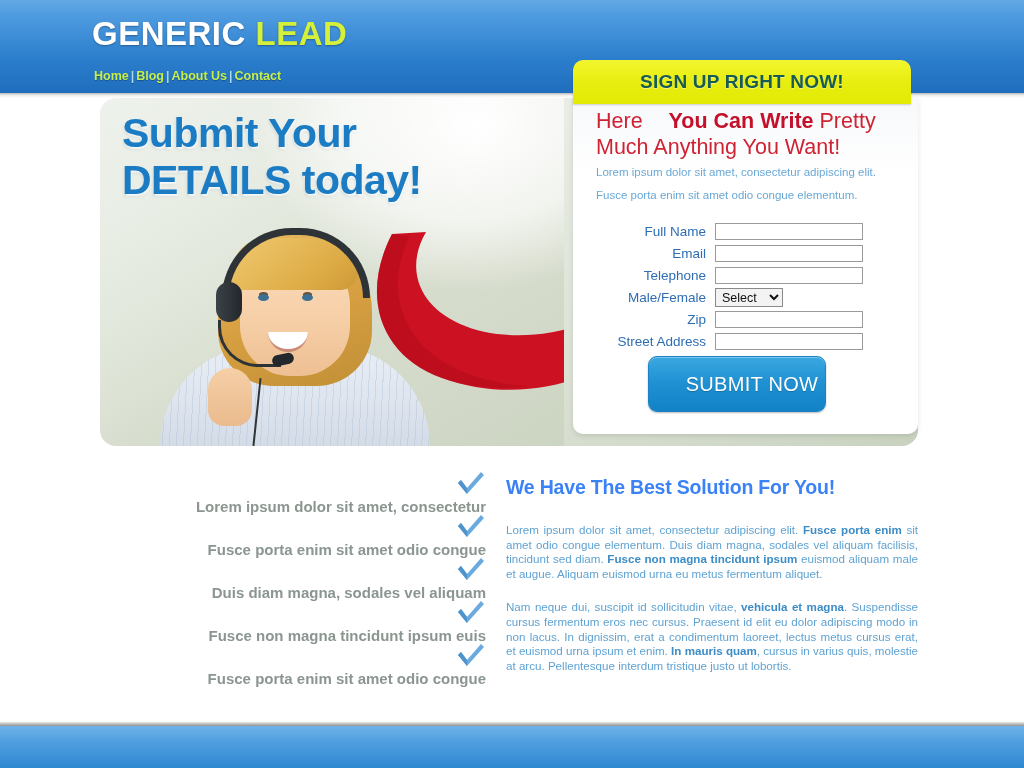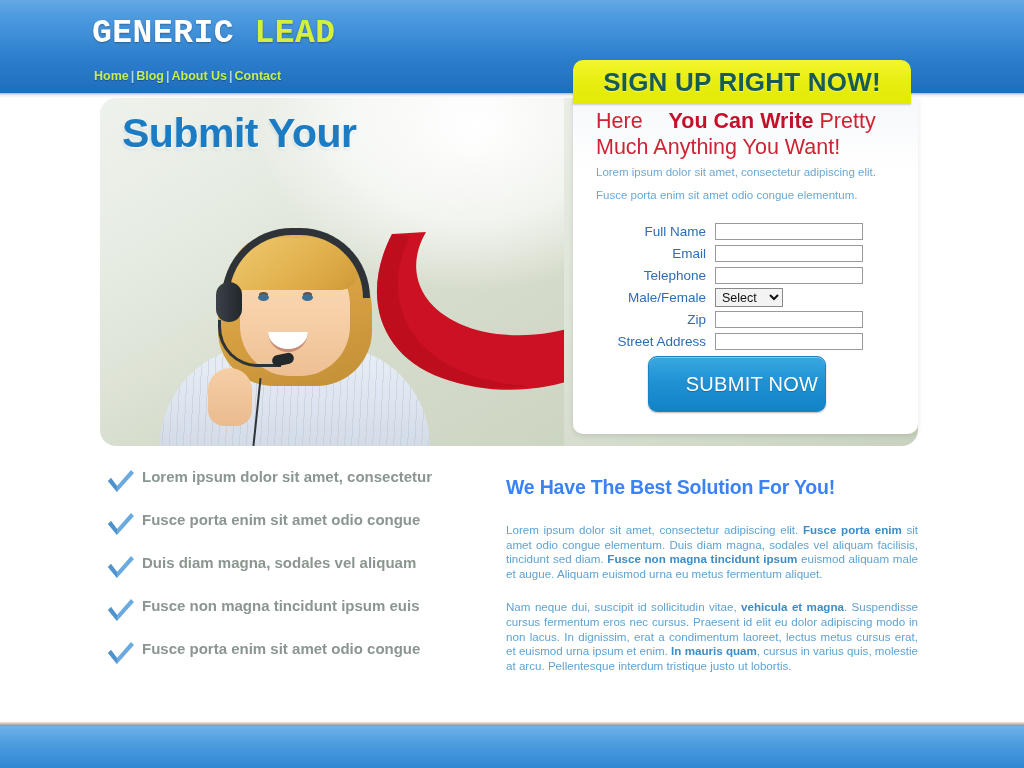--- a/index.html
+++ b/index.html
@@ -28,21 +28,20 @@
     position: relative;
     width: 840px; margin: 0 auto;
     height: 93px;
   }
   #logo {
     position: absolute; left: 0px; top: 15px;
     font-size: 33px; font-weight: bold;
     letter-spacing: 0.5px;
     white-space: nowrap;
     text-shadow: 0 1px 2px rgba(0,0,0,0.30);
-    font-family: Liberation Mono, monospace;
   }
   #logo .lg-1 { color: #ffffff; }
   #logo .lg-2 { color: #d4f03a; }
 
   #nav {
     position: absolute; left: 2px; top: 69px;
     font-size: 12.5px; font-weight: bold;
     color: #b9e36a;
     white-space: nowrap;
     text-shadow: 0 1px 1px rgba(0,0,0,0.30);
@@ -200,21 +199,21 @@
     position: absolute; left: 573px; top: 60px;
     width: 338px; height: 44px;
     background: linear-gradient(to bottom, #f2f62f 0%, #e8ee10 48%, #e2ea05 100%);
     border-radius: 10px 10px 0 0;
     display: flex; align-items: center; justify-content: center;
     box-shadow: 0 1px 2px rgba(0,0,0,0.18);
     z-index: 3;
   }
   #signup-bar .label {
     color: #185b52;
-    font-size: 26px; font-weight: bold;
+    font-size: 19px; font-weight: bold;
     letter-spacing: 0.2px;
     text-shadow: 0 1px 0 rgba(255,255,255,0.45);
   }
 
   #form-head {
     position: absolute; left: 596px; top: 108px;
     width: 300px;
     color: #cf2233;
     font-size: 21.5px;
     line-height: 26px;
@@ -285,22 +284,23 @@
     text-shadow: 0 1px 1px rgba(0,0,0,0.22);
     padding-left: 36px;
   }
 
   
   #benefits {
     position: absolute; left: 106px; top: 468px;
     width: 380px;
   }
   .benefit {
-    display: flex; align-items: flex-start;
+    display: flex; align-items: flex-end;
     height: 43px;
+    flex-direction: column;
   }
   .check-icon { width: 30px; height: 26px; flex: 0 0 30px; }
   .benefit-text {
     font-size: 15px;
     font-weight: bold;
     color: #8b9690;
     padding-left: 6px;
     white-space: nowrap;
   }
 
@@ -351,20 +351,21 @@
       <div id="nav">
         <a href="#">Home</a><span class="sep">|</span><a href="#">Blog</a><span class="sep">|</span><a href="#">About Us</a><span class="sep">|</span><a href="#">Contact</a>
       </div>
     </div>
   </div>
   <div id="header-shadow"></div>
 
   <div id="hero">
     <div id="hero-title">
       <span>Submit Your</span>
+      <span class="line2">DETAILS today!</span>
     </div>
 
     <div id="woman">
       <div class="shoulders"></div>
       <div class="neck"></div>
       <div class="hair-back"></div>
       <div class="face"></div>
       <div class="fringe"></div>
       <div class="eye l"></div>
       <div class="eye r"></div>

